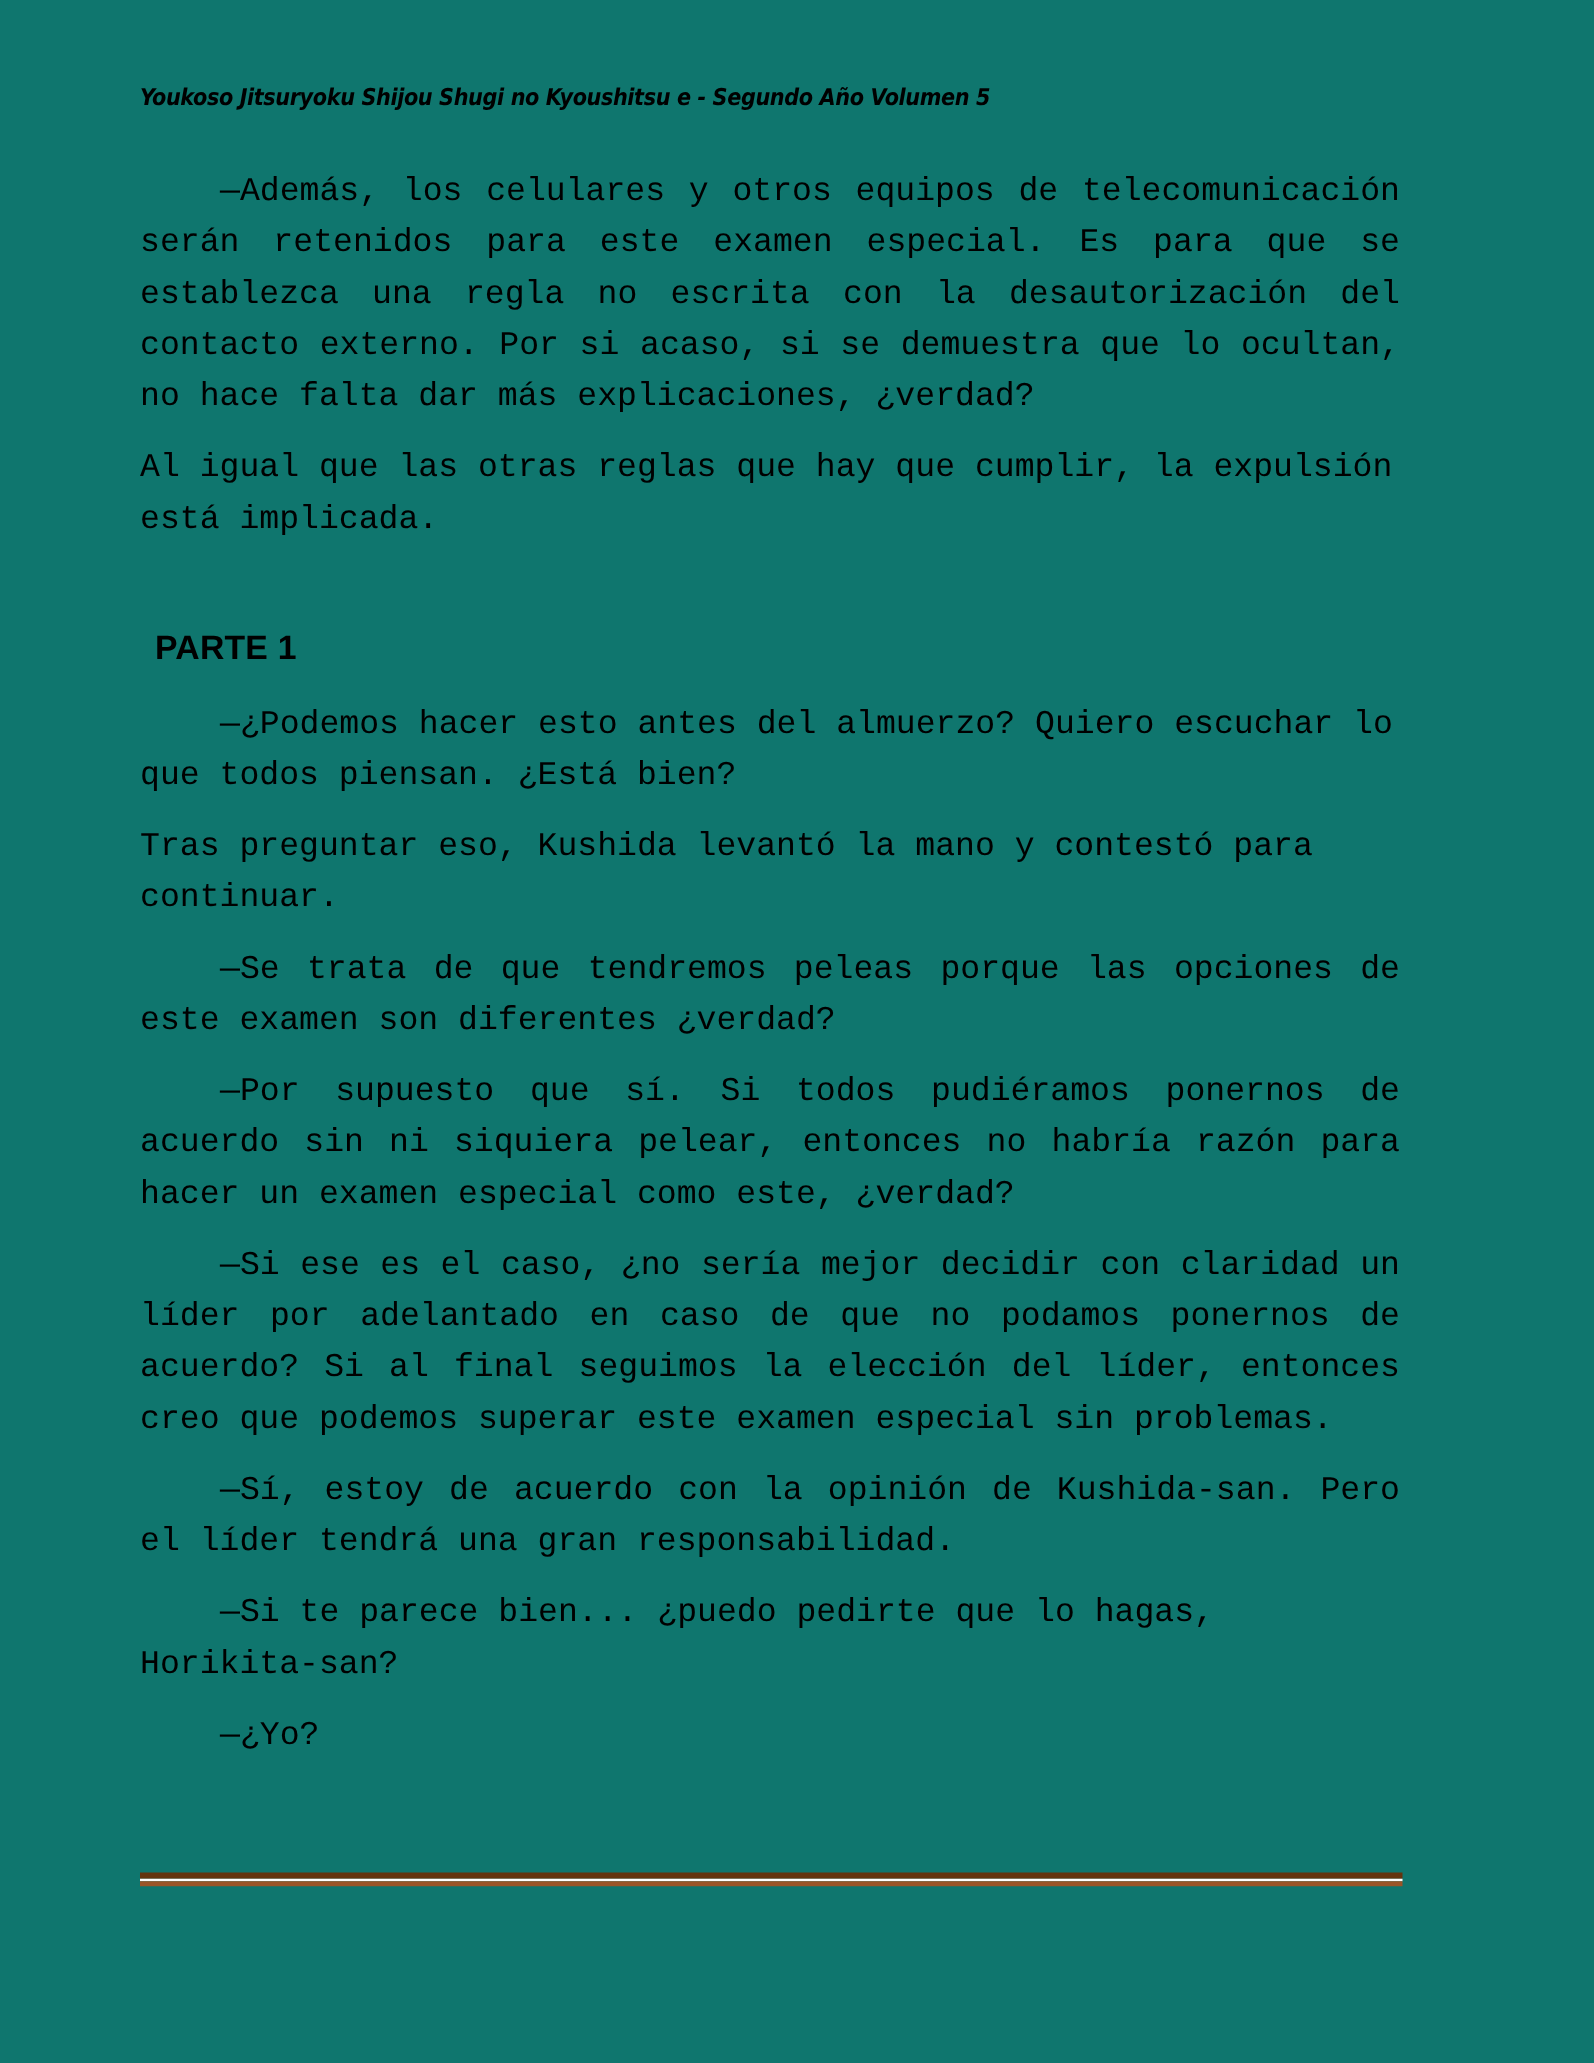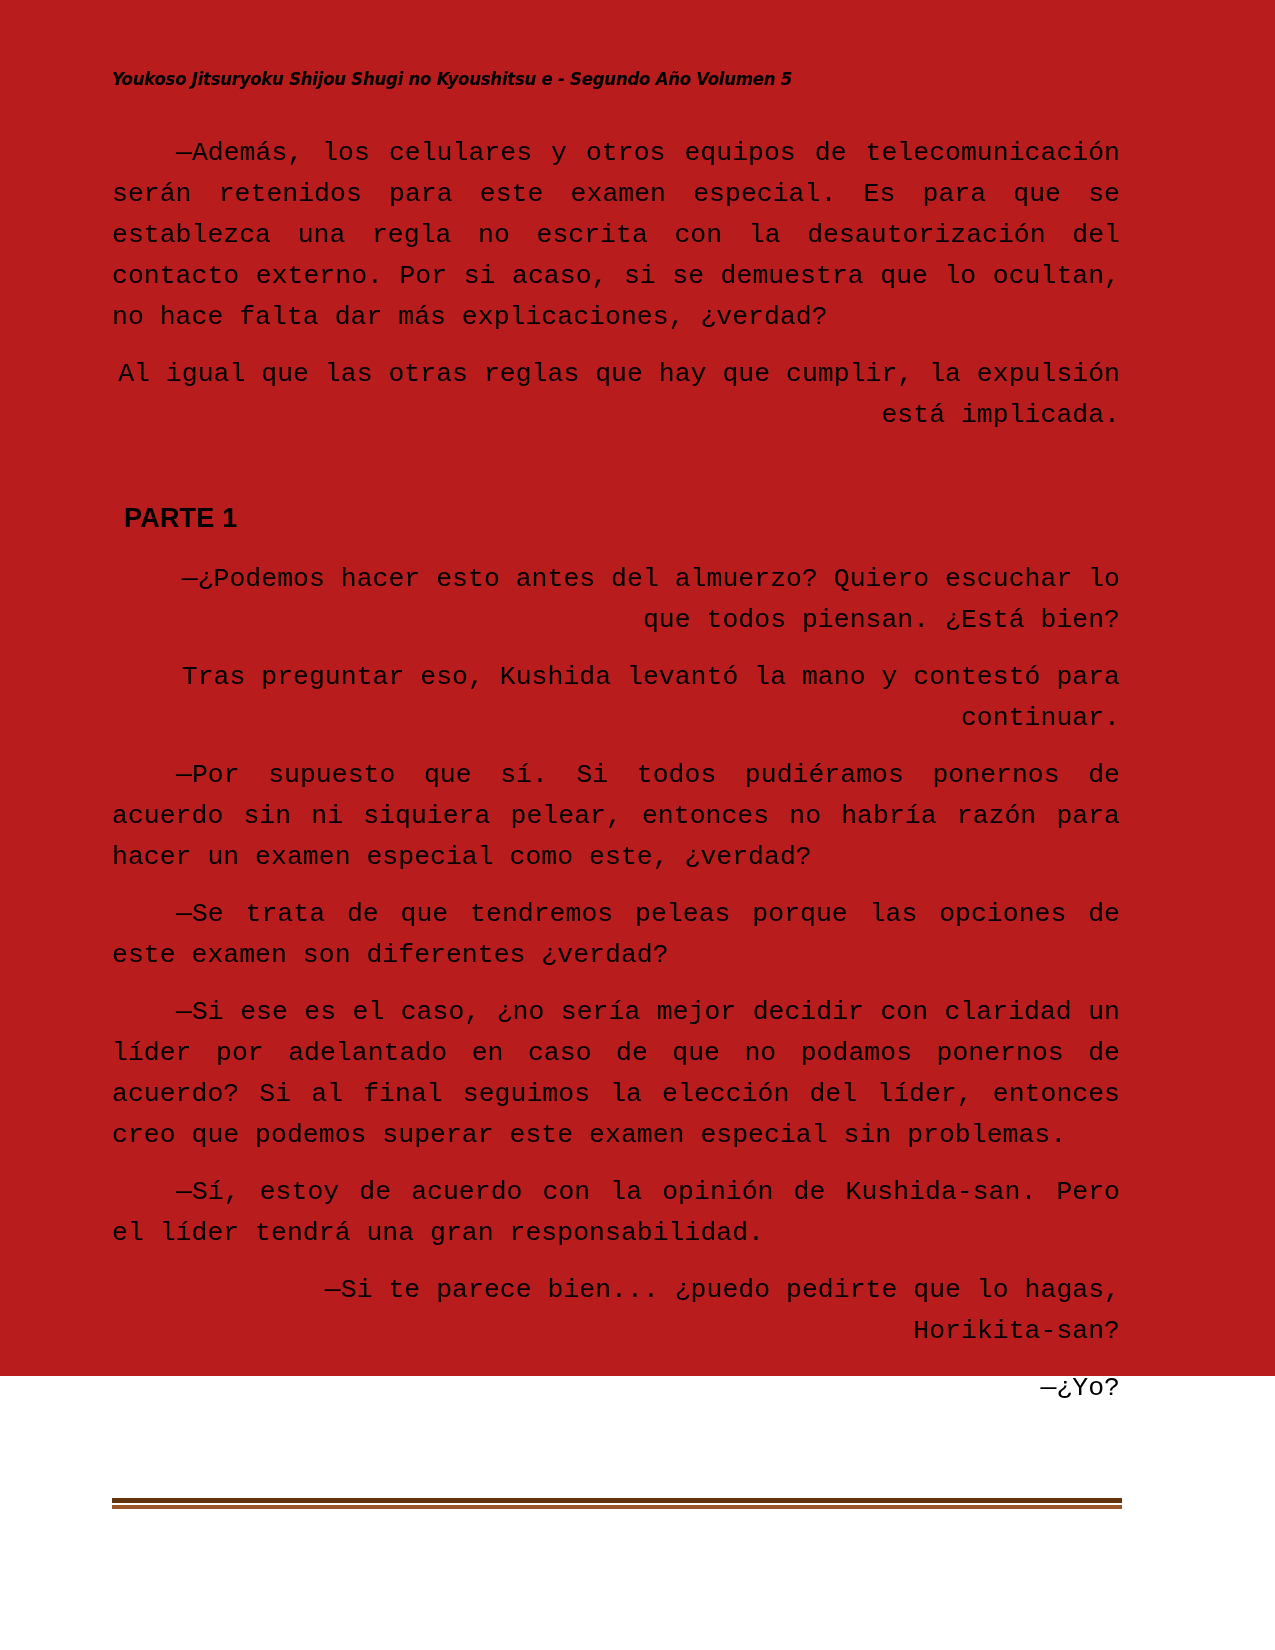--- a/index.html
+++ b/index.html
@@ -11,23 +11,23 @@
     width: 1275px;
     height: 1650px;
     overflow: hidden;
     font-family: "Liberation Sans", sans-serif;
     color: #000000;
   }
 
   .page {
     position: relative;
     width: 1275px;
-    height: 1376px;
+    height: 1650px;
     box-sizing: border-box;
-    background: #b91c1c;
+    background: #0f766e;
   }
 
   
   .header {
     position: absolute;
     left: 112px;
     top: 68px;
     width: 1010px;
   }
   .header-title {
@@ -55,21 +55,21 @@
     font-size: 26.5px;
     line-height: 41px;
     color: #000000;
     margin: 0 0 16px 0;
     text-align: justify;
     text-justify: inter-word;
     -webkit-hyphens: none;
     hyphens: none;
   }
   .para.nojust {
-    text-align: right;
+    text-align: left;
   }
   .para.indent {
     text-indent: 64px;
   }
 
   .section-heading {
     font-family: "Liberation Sans", sans-serif;
     font-size: 27px;
     font-weight: bold;
     line-height: 38px;
@@ -139,23 +139,23 @@
 
     <p class="para nojust">Al igual que las otras reglas que hay que cumplir, la expulsión está implicada.</p>
 
     <h2 class="section-heading">PARTE 1</h2>
 
 
     <p class="para nojust indent">—¿Podemos hacer esto antes del almuerzo? Quiero escuchar lo que todos piensan. ¿Está bien?</p>
 
     <p class="para nojust">Tras preguntar eso, Kushida levantó la mano y contestó para continuar.</p>
 
+    <p class="para indent">—Se trata de que tendremos peleas porque las opciones de este examen son diferentes ¿verdad?</p>
+
     <p class="para indent">—Por supuesto que sí. Si todos pudiéramos ponernos de acuerdo sin ni siquiera pelear, entonces no habría razón para hacer un examen especial como este, ¿verdad?</p>
-
-    <p class="para indent">—Se trata de que tendremos peleas porque las opciones de este examen son diferentes ¿verdad?</p>
 
     <p class="para indent">—Si ese es el caso, ¿no sería mejor decidir con claridad un líder por adelantado en caso de que no podamos ponernos de acuerdo? Si al final seguimos la elección del líder, entonces creo que podemos superar este examen especial sin problemas.</p>
 
     <p class="para indent">—Sí, estoy de acuerdo con la opinión de Kushida-san. Pero el líder tendrá una gran responsabilidad.</p>
 
 
     <p class="para nojust indent">—Si te parece bien... ¿puedo pedirte que lo hagas, Horikita-san?</p>
 
     <p class="para nojust indent">—¿Yo?</p>
 

